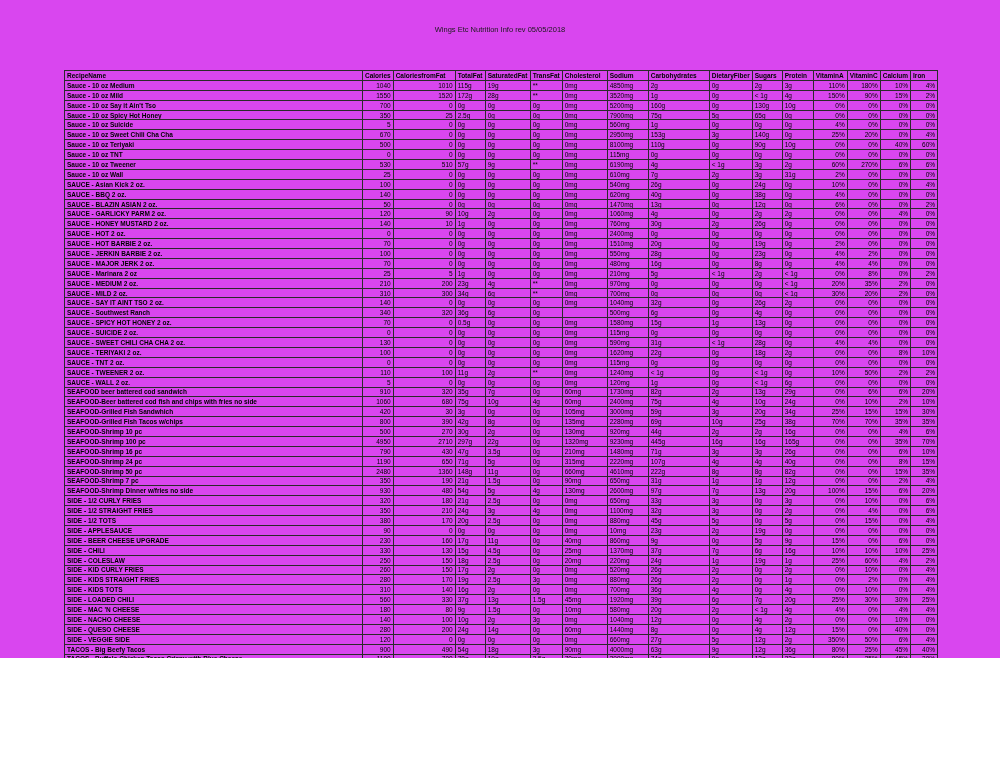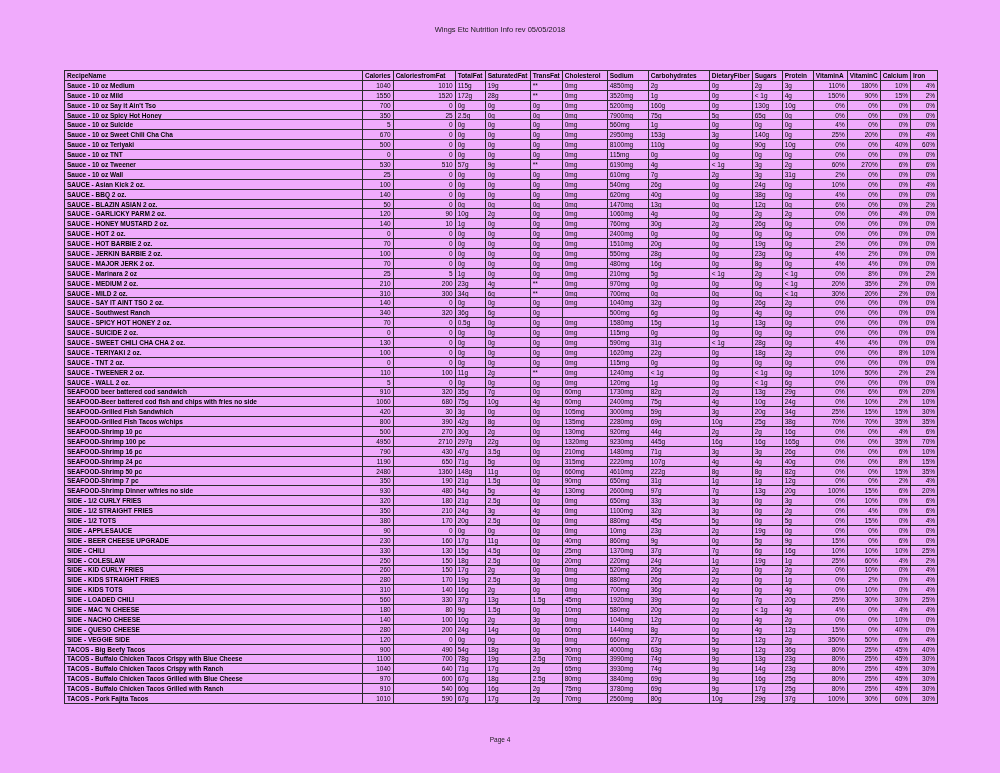--- a/index.html
+++ b/index.html
@@ -1,20 +1,20 @@
 <!DOCTYPE html>
 <html><head>
 <meta charset="utf-8">
 <style>
   html, body { margin: 0; padding: 0; background: #ffffff; }
   .page {
     position: relative;
     width: 1000px;
-    height: 773px;
-    background: #f0abfc;
+    height: 658px;
+    background: #d946ef;
     font-family: "Liberation Sans", sans-serif;
     color: #000;
     overflow: hidden;
   }
   .doc-title {
     position: absolute;
     top: 25px;
     left: 0;
     width: 100%;
     text-align: center;

